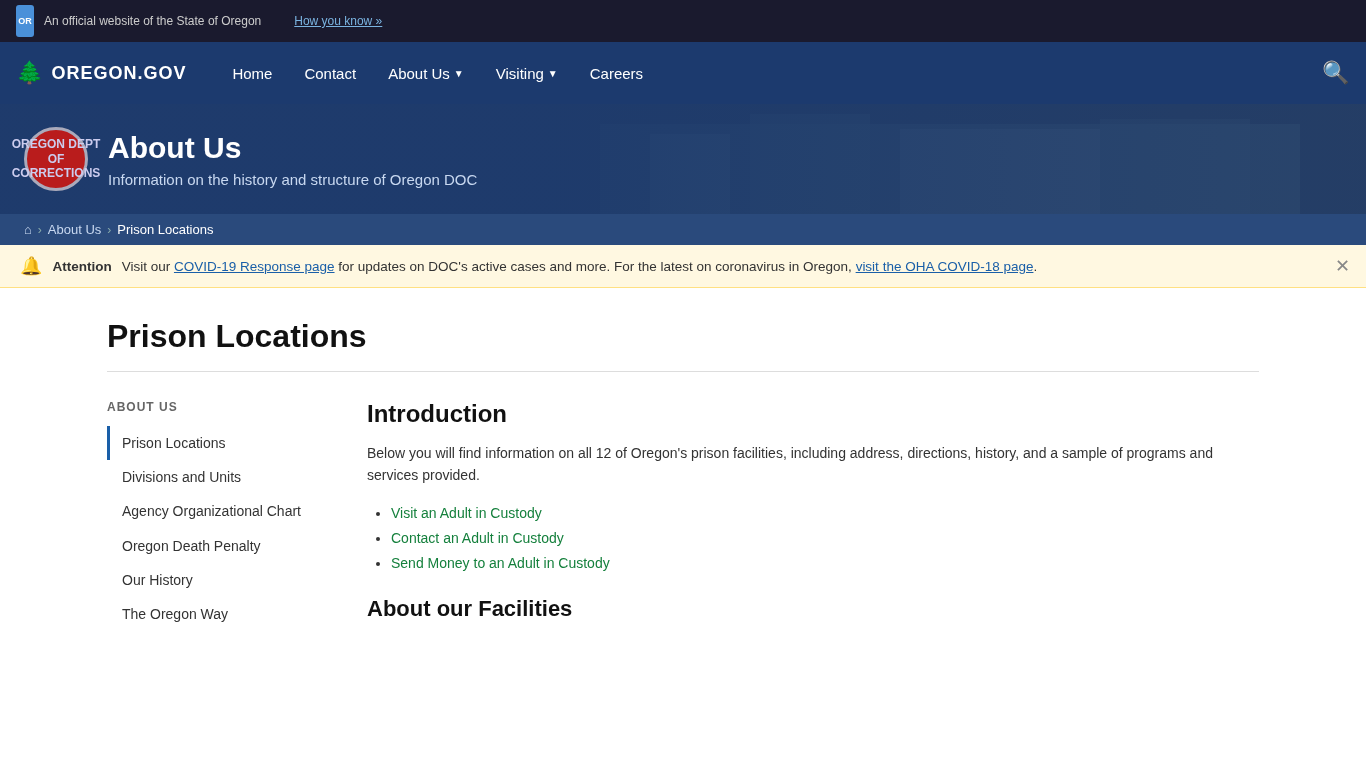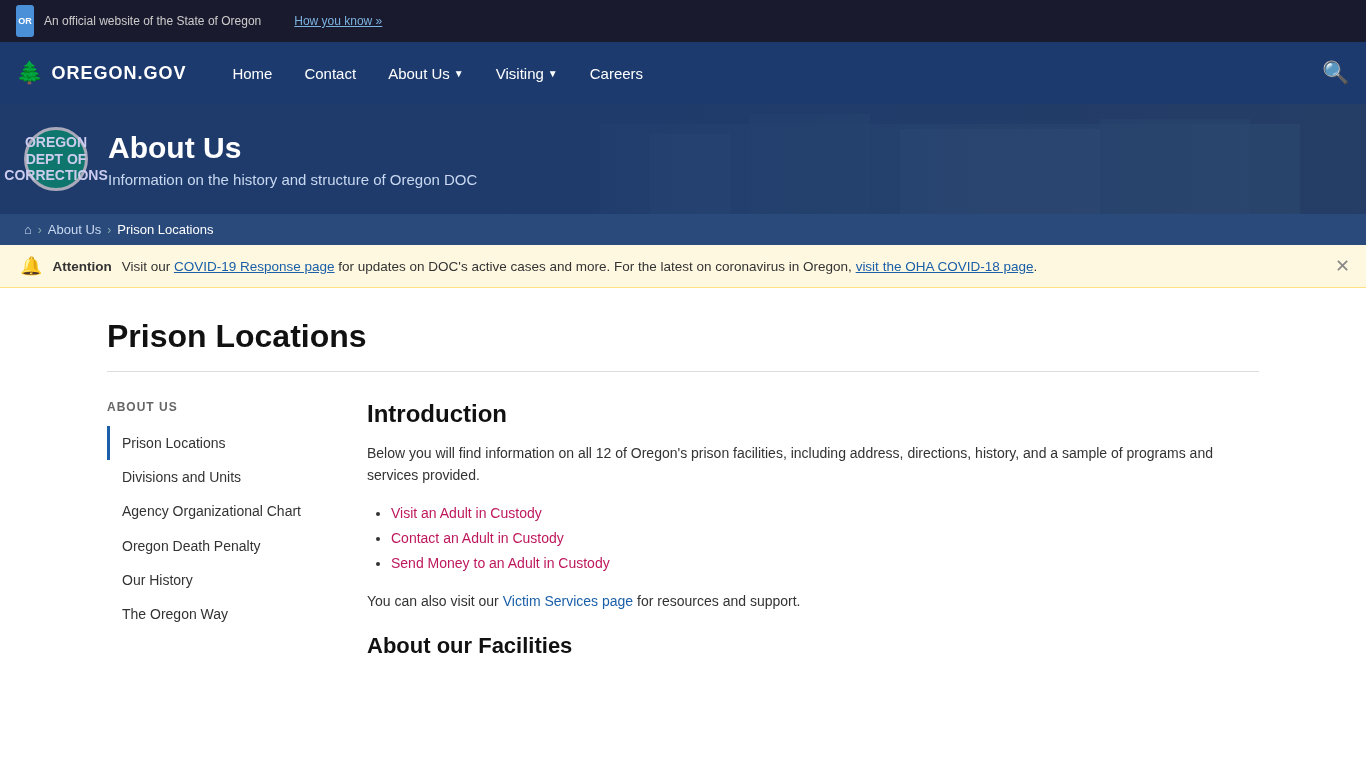--- a/index.html
+++ b/index.html
@@ -76,25 +76,25 @@
     .hero-overlay {
       position: absolute; inset: 0;
       background: linear-gradient(to right, rgba(28,58,110,0.85) 40%, rgba(28,58,110,0.4) 100%);
     }
     
     .hero-bg-svg { position: absolute; inset: 0; width: 100%; height: 100%; }
     .hero-content { position: relative; z-index: 1; display: flex; align-items: center; gap: 20px; }
     .hero-badge {
       width: 64px; height: 64px;
       border-radius: 50%;
-      background: #0f766e;
+      background: #b91c1c;
       border: 3px solid #aab;
       display: flex; align-items: center; justify-content: center;
       flex-shrink: 0;
-      font-size: 14px; color: #cce; text-align: center; font-weight: bold;
+      font-size: 12px; color: #cce; text-align: center; font-weight: bold;
       line-height: 1.2;
     }
     .hero-text h1 { color: white; font-size: 30px; font-weight: bold; margin-bottom: 6px; }
     .hero-text p { color: #c8d8f0; font-size: 15px; }
 
     
     .breadcrumb-bar {
       background: #2a4a7c;
       padding: 8px 24px;
       display: flex; align-items: center; gap: 6px;
@@ -145,21 +145,21 @@
     .sidebar-nav li.active a { color: #333; font-weight: normal; }
 
     
     .main-content { flex: 1; }
     .main-content h2 { font-size: 24px; font-weight: bold; color: #111; margin-bottom: 14px; }
     .main-content p { font-size: 14px; line-height: 1.6; color: #333; margin-bottom: 14px; }
     .main-content p strong { font-weight: bold; }
     .main-content a { color: #1a5fa8; text-decoration: none; }
     .main-content ul { margin-left: 24px; margin-bottom: 14px; }
     .main-content ul li { font-size: 14px; line-height: 1.8; }
-    .main-content ul li a { color: #be185d; }
+    .main-content ul li a { color: #15803d; }
     .main-content h3 { font-size: 22px; font-weight: bold; color: #111; margin-top: 20px; }
   </style>
 </head>
 <body>
 
 <div class="top-bar">
   <span class="oregon-icon">OR</span>
   <span>An official website of the State of Oregon</span>
   <a href="#">How you know »</a>
 </div>
@@ -254,19 +254,16 @@
     </aside>
 
     <main class="main-content">
       <h2>Introduction</h2>
       <p>Below you will find information on all 12 of Oregon's prison facilities, including address, directions, history, and a sample of programs and services provided.</p>
       <ul>
         <li><a href="#">Visit an Adult in Custody</a></li>
         <li><a href="#">Contact an Adult in Custody</a></li>
         <li><a href="#">Send Money to an Adult in Custody</a></li>
       </ul>
-      <p>
-        <span>You can also visit our </span><a href="#">Victim Services page</a><span> for resources and support.</span>
-      </p>
       <h3>About our Facilities</h3>
     </main>
   </div>
 </div>
 
 </body></html>

